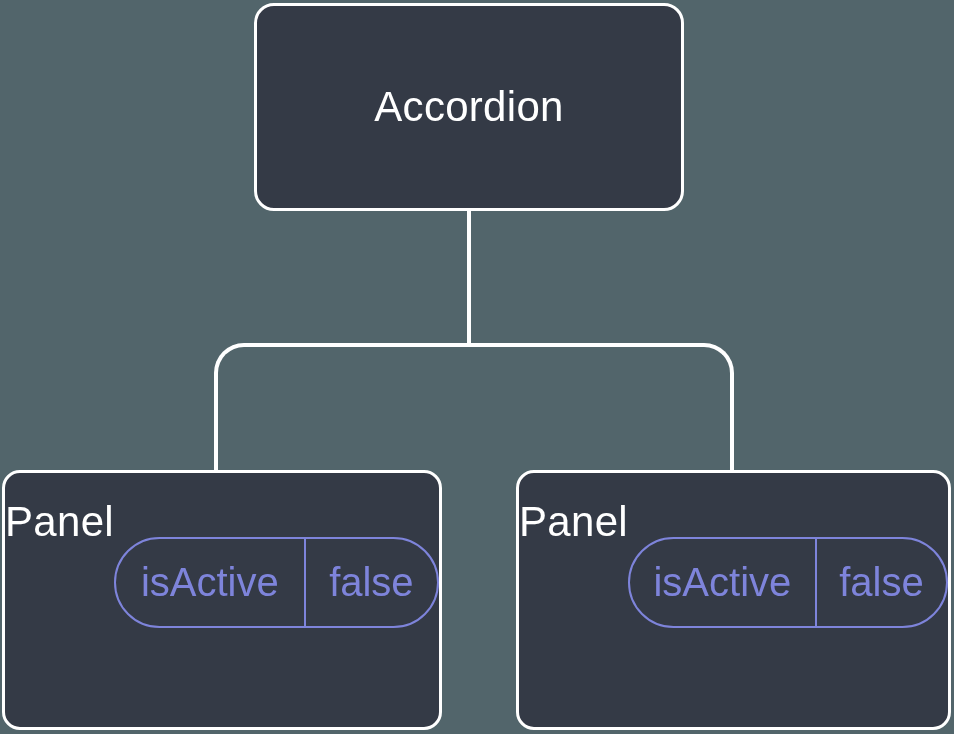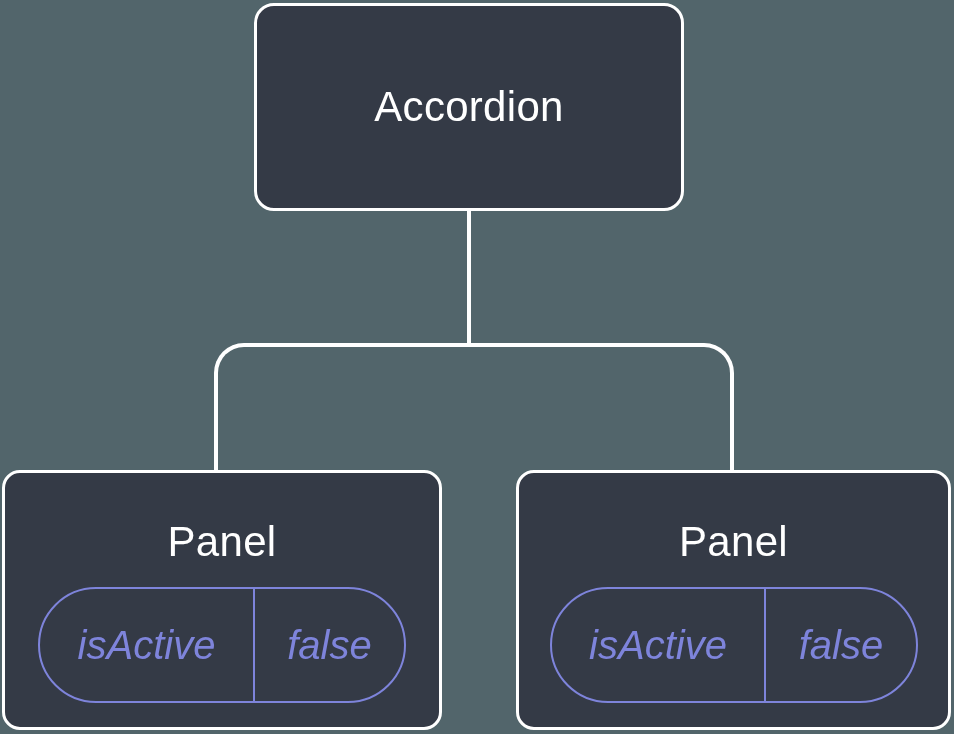--- a/index.html
+++ b/index.html
@@ -51,49 +51,47 @@
     top: 343px;
     width: 512px;
     height: 123px;
     border: 4px solid var(--line, #FFFFFF);
     border-bottom: none;
     border-radius: 30px 30px 0 0;
     box-sizing: content-box;
   }
   .panel-node {
     display: flex;
-    flex-direction: column;
-    align-items: center;
-    padding-top: 44px;
+    flex-direction: row;
+    padding-top: 24px;
   }
   .panel-left {
     left: 2px;
     top: 470px;
     width: 440px;
     height: 260px;
   }
   .panel-right {
     left: 516px;
     top: 470px;
     width: 435px;
     height: 260px;
   }
   .panel-title {
     line-height: 50px;
   }
   .state-pill {
-    margin-top: 20px;
+    margin-top: 40px;
     width: 368px;
-    height: 116px;
+    height: 91px;
     border: 2.5px solid var(--accent, #7E84DB);
     border-radius: 60px;
     display: flex;
     box-sizing: border-box;
     overflow: hidden;
-    font-style: italic;
   }
   .pill-cell {
     display: flex;
     align-items: center;
     justify-content: center;
     color: var(--accent, #7E84DB);
     font-size: 40px;
     font-weight: 400;
   }
   .pill-key {

